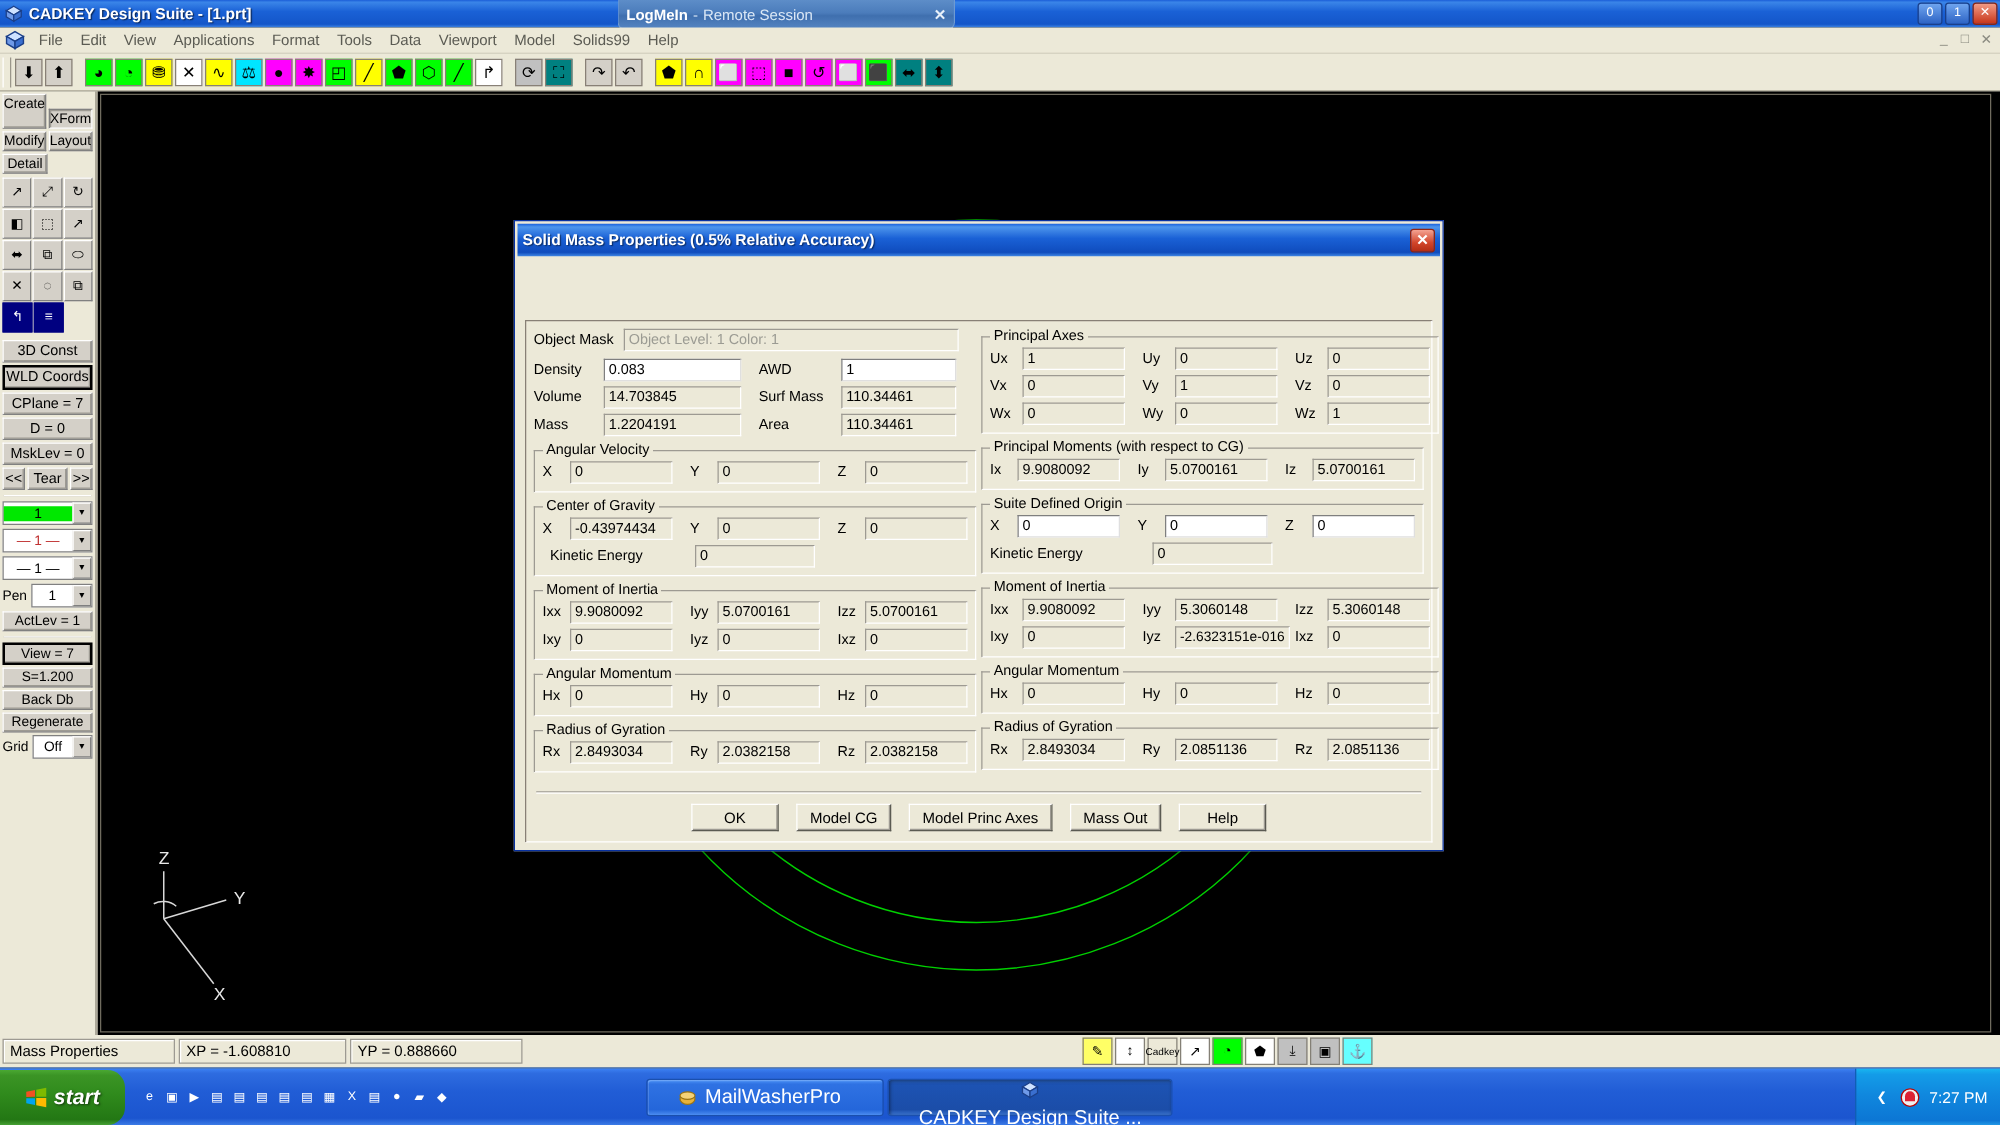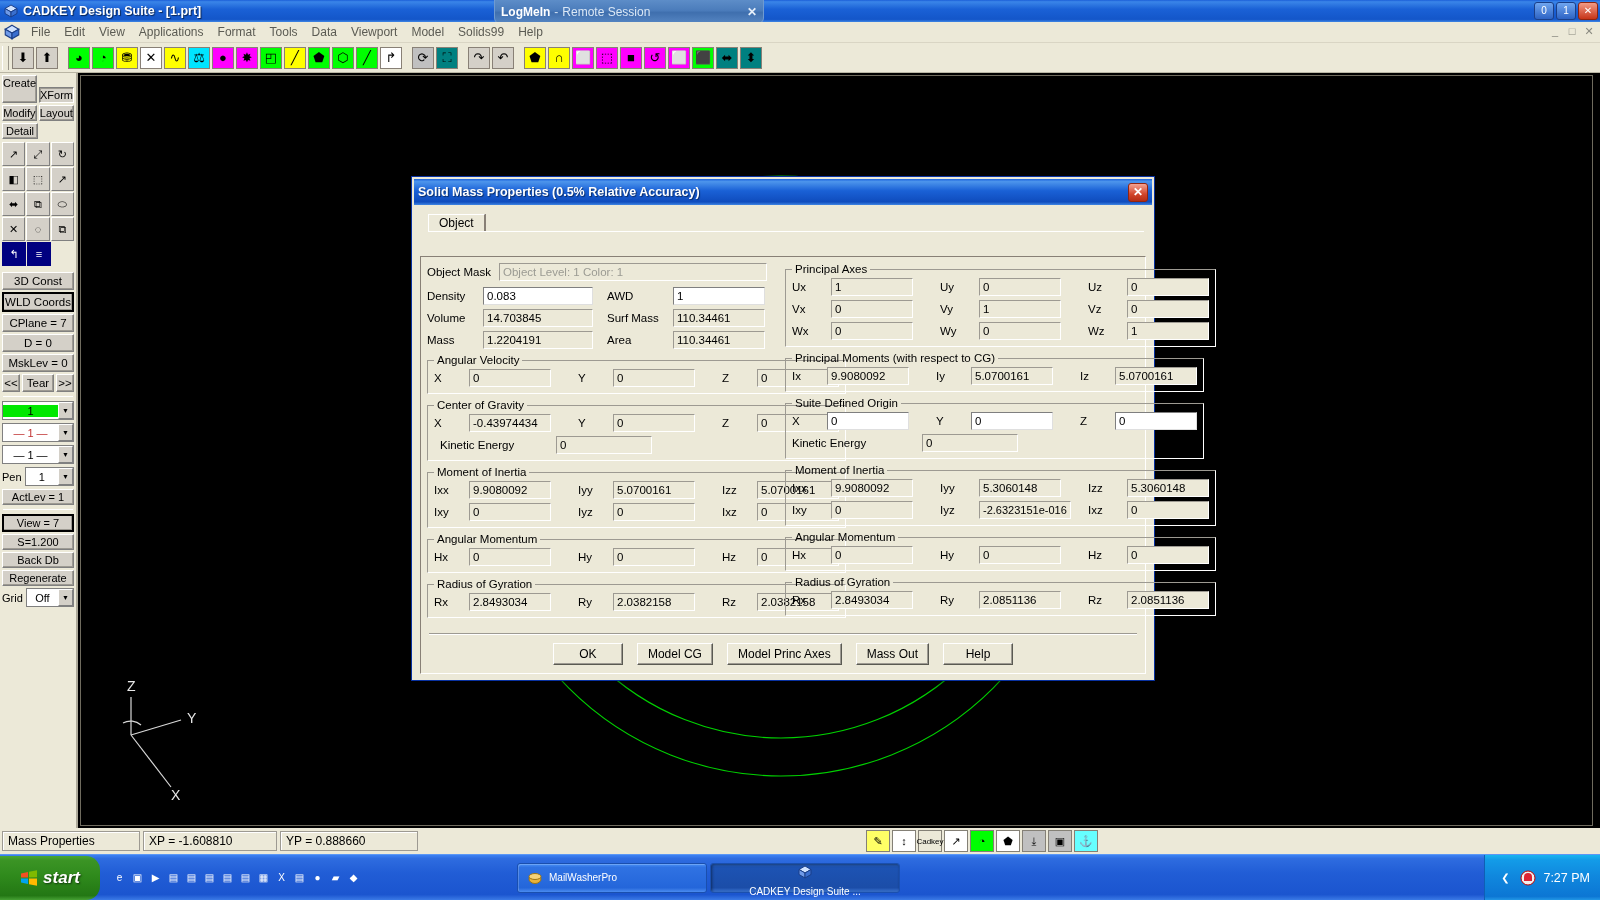--- a/index.html
+++ b/index.html
@@ -152,25 +152,25 @@
     border-radius: 0 14px 14px 0;
     display:flex; align-items:center; justify-content:center; gap:5px;
     color:#fff; font-weight:bold; font-style:italic; font-size:17px;
     text-shadow: 1px 1px 2px rgba(0,0,0,.6);
   }
   .startbtn .flag { width:18px;height:18px;}
   .qlaunch { display:flex; align-items:center; gap:1px; padding:0 5px; }
   .ql-icon { width:17px;height:17px; display:flex;align-items:center;justify-content:center;font-size:10px;color:#fff;}
   .taskitems { display:flex; gap:3px; margin-left:150px; }
   .taskitem {
-    height:30px; min-width:190px; padding:0 9px;
+    height:30px; min-width:190px; padding:0 24px;
     background: linear-gradient(to bottom,#4b92f7,#2f72e3 12%,#2466da 85%,#4b8cf0);
     border:1px solid #1a4fae; border-radius:3px;
     display:flex; align-items:center; gap:6px;
-    color:#fff; font-size:10px;
+    color:#fff; font-size:16px;
     box-shadow: inset 1px 1px 0 rgba(255,255,255,.2);
   }
   .taskitem.active { background: linear-gradient(to bottom,#2a66c8,#1d53b3 12%,#1b4da8 85%,#3b74d2); box-shadow: inset 1px 1px 3px rgba(0,0,0,.45); flex-direction: column;}
   .taskitem .ti-ico { width:16px;height:16px;flex:0 0 auto;}
   .tray {
     margin-left:auto; height:46px; padding:0 10px 0 12px;
     background: linear-gradient(to bottom,#18b5f0 0%,#139ce8 10%,#1088de 45%,#0c76d4 90%,#28a0ea 100%);
     display:flex; align-items:center; gap:7px;
     border-left:1px solid #0f5fb5;
   }
@@ -225,21 +225,21 @@
   .fld .k { font-size:11.5px; color:#000; white-space:nowrap; }
   .inp {
     height:18px; border:1px solid #9d9a92; border-right-color:#fff; border-bottom-color:#fff;
     background:#ece9d8; font-size:11.5px; padding:1px 3px; line-height:15px;
     overflow:hidden; white-space:nowrap; color:#000;
   }
   .inp.edit { background:#fff; border:1px solid #7f7f7f; border-right-color:#dfdfdf; border-bottom-color:#dfdfdf; }
   .inp.gray { color:#9b9b93; }
   .caret { border-left:1px solid #000; margin-left:0px; }
 
-  .row3 { display:flex; align-items:center; gap:13px; margin-bottom:4px; }
+  .row3 { display:flex; align-items:center; gap:0; margin-bottom:4px; }
   .row3 .k { width:22px; font-size:11.5px; }
   .row3 .k.w { width:26px; }
   .row3 .inp { width:82px; margin-right:14px; }
 
   .btnrow { position:absolute; left:0; right:0; bottom:8px; display:flex; justify-content:center; gap:14px; }
   .btn {
     min-width:70px; height:22px; padding:0 10px;
     background:#ece9d8;
     border:1px solid #fff; border-right-color:#5a5a52; border-bottom-color:#5a5a52;
     box-shadow: inset -1px -1px 0 #9d9a92;
@@ -545,23 +545,20 @@
     </svg>
   </div>
 
   <div class="dialog">
     <div class="dlg-title">
       <span class="t">Solid Mass Properties (0.5% Relative Accuracy)</span>
       <span class="dlg-close">✕</span>
     </div>
 
     <div class="dlg-body">
-      <div class="tabstrip">
-        <span class="tab">Object</span>
-      </div>
 
       <div class="tab-pane">
 
         <div class="cols">
 
           <div class="col left">
 
             <div class="fld" style="margin-bottom:6px">
               <span class="k" style="width:72px">Object Mask</span>
               <span class="inp gray" style="width:268px">Object Level: 1   Color: 1</span>

